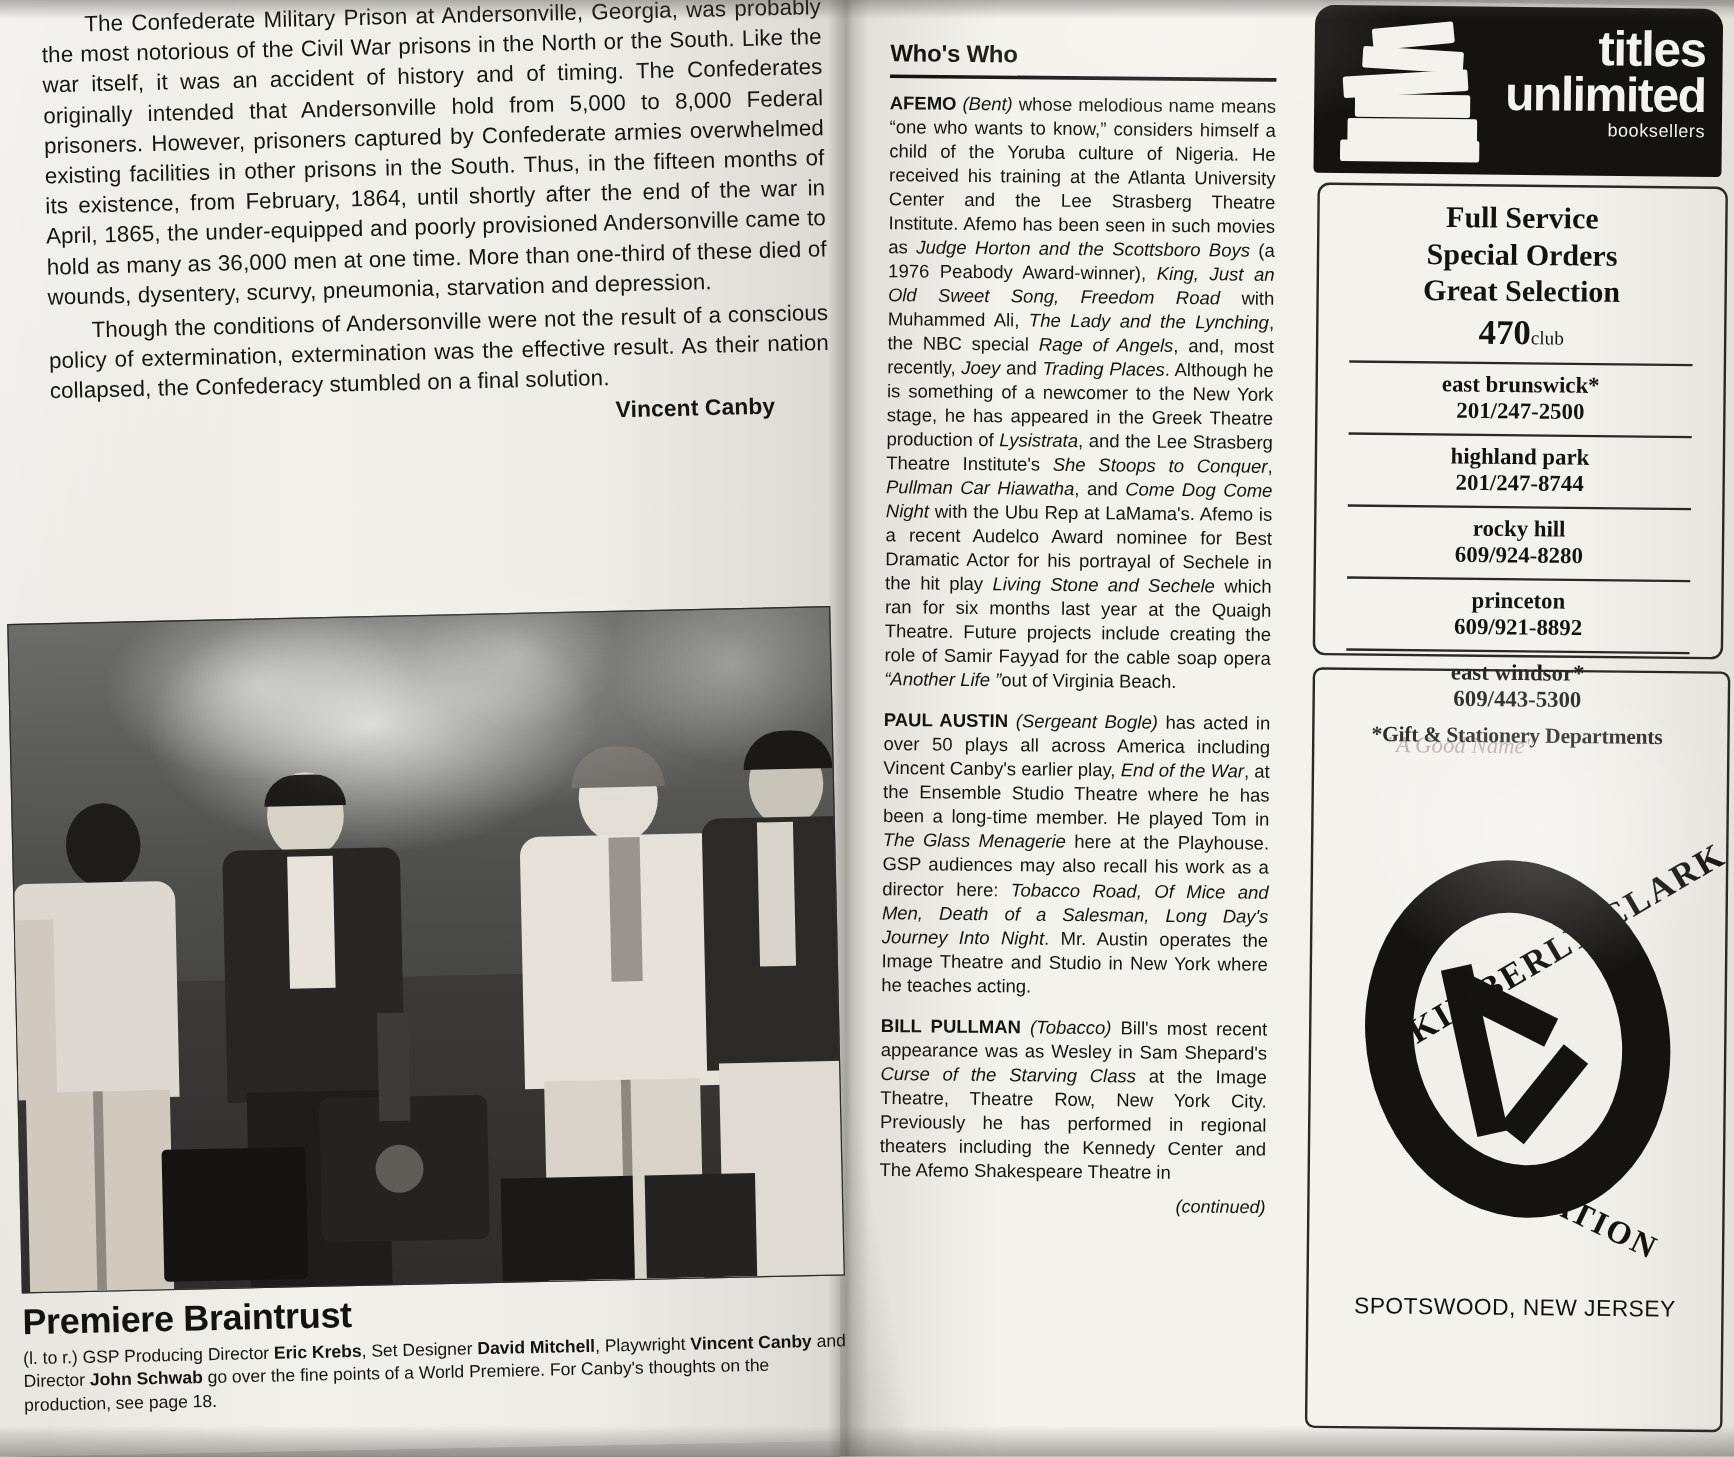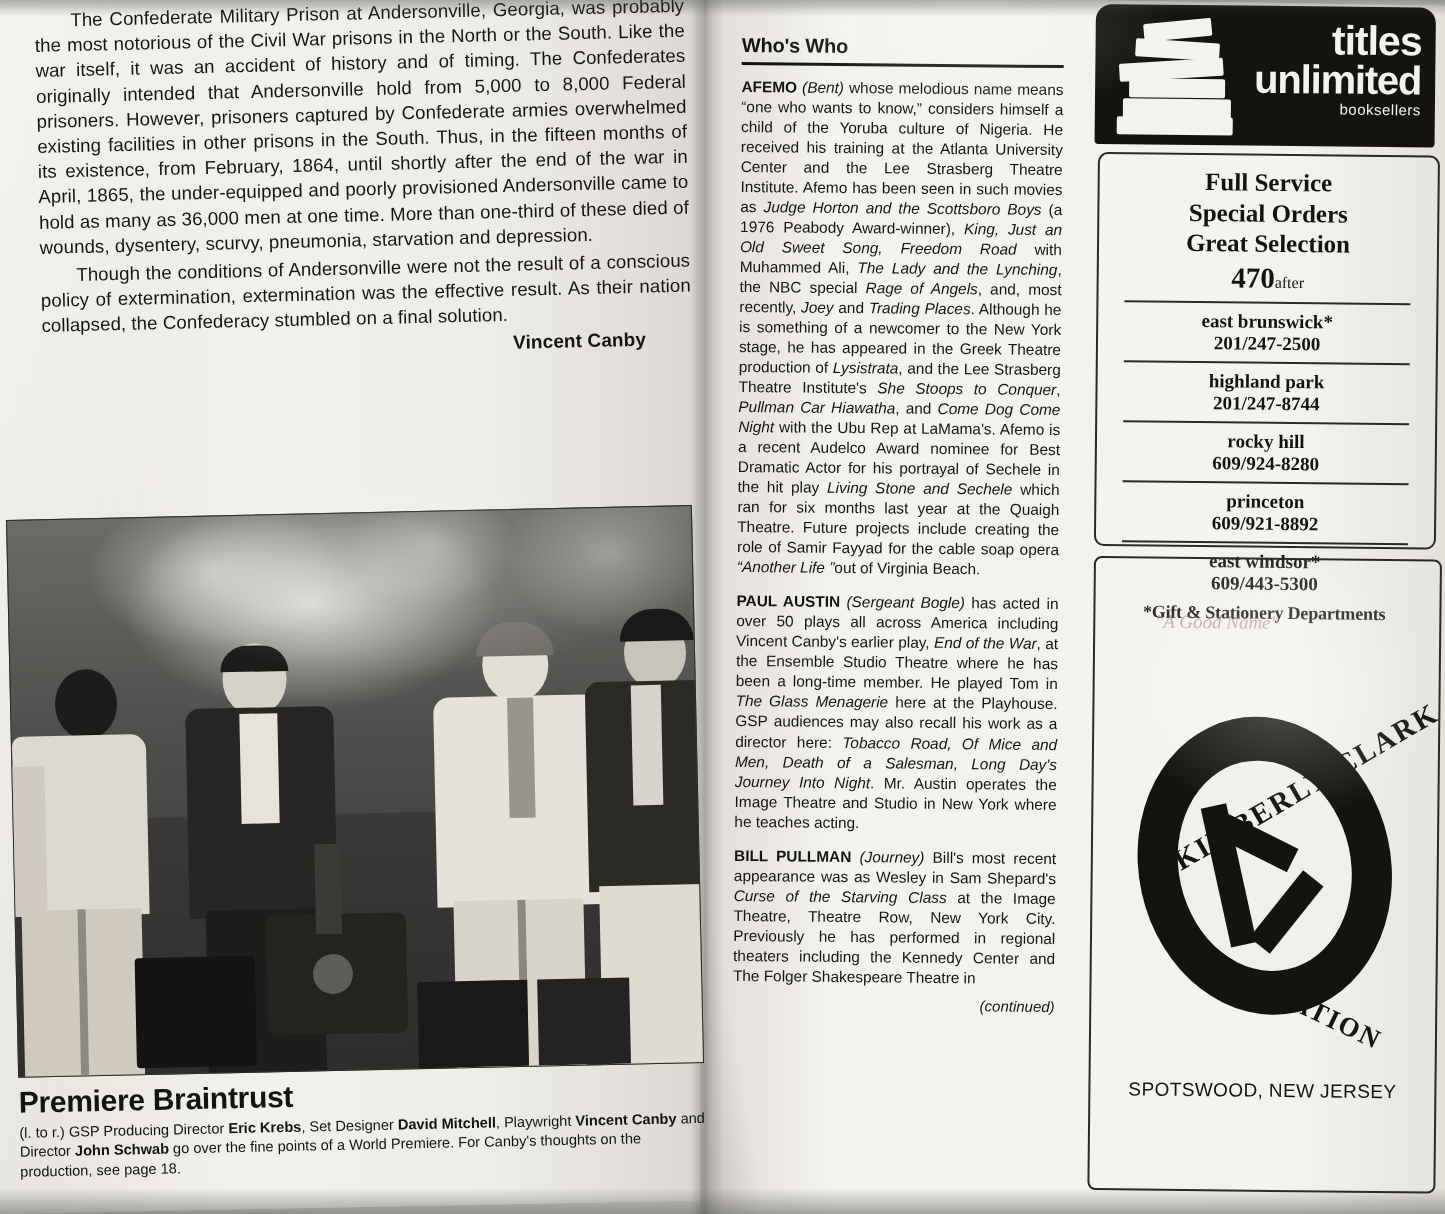--- a/index.html
+++ b/index.html
@@ -393,21 +393,21 @@
 
     <div id="photo-caption-title">Premiere Braintrust</div>
     <div id="photo-caption-body"><span>(l. to r.) GSP Producing Director </span><b>Eric Krebs</b><span>, Set Designer </span><b>David Mitchell</b><span>, Playwright </span><b>Vincent Canby</b><span> and Director </span><b>John Schwab</b><span> go over the fine points of a World Premiere. For Canby's thoughts on the production, see page 18.</span></div>
   </div>
 
   <div class="col body-text" id="whoswho">
     <div id="ww-head">Who's Who</div>
     <div id="ww-entries">
         <p><span class="nm">AFEMO </span><i>(Bent)</i><span> whose melodious name means “one who wants to know,” considers himself a child of the Yoruba culture of Nigeria. He received his training at the Atlanta University Center and the Lee Strasberg Theatre Institute. Afemo has been seen in such movies as </span><i>Judge Horton and the Scottsboro Boys</i><span> (a 1976 Peabody Award-winner), </span><i>King, Just an Old Sweet Song, Freedom Road</i><span> with Muhammed Ali, </span><i>The Lady and the Lynching</i><span>, the NBC special </span><i>Rage of Angels</i><span>, and, most recently, </span><i>Joey</i><span> and </span><i>Trading Places</i><span>. Although he is something of a newcomer to the New York stage, he has appeared in the Greek Theatre production of </span><i>Lysistrata</i><span>, and the Lee Strasberg Theatre Institute's </span><i>She Stoops to Conquer</i><span>, </span><i>Pullman Car Hiawatha</i><span>, and </span><i>Come Dog Come Night</i><span> with the Ubu Rep at LaMama's. Afemo is a recent Audelco Award nominee for Best Dramatic Actor for his portrayal of Sechele in the hit play </span><i>Living Stone and Sechele</i><span> which ran for six months last year at the Quaigh Theatre. Future projects include creating the role of Samir Fayyad for the cable soap opera </span><i>“Another Life ”</i><span>out of Virginia Beach.</span></p>
         <p><span class="nm">PAUL AUSTIN </span><i>(Sergeant Bogle)</i><span> has acted in over 50 plays all across America including Vincent Canby's earlier play, </span><i>End of the War</i><span>, at the Ensemble Studio Theatre where he has been a long-time member. He played Tom in </span><i>The Glass Menagerie</i><span> here at the Playhouse. GSP audiences may also recall his work as a director here: </span><i>Tobacco Road, Of Mice and Men, Death of a Salesman, Long Day's Journey Into Night</i><span>. Mr. Austin operates the Image Theatre and Studio in New York where he teaches acting.</span></p>
-        <p><span class="nm">BILL PULLMAN </span><i>(Journey)</i><span> Bill's most recent appearance was as Wesley in Sam Shepard's </span><i>Curse of the Starving Class</i><span> at the Image Theatre, Theatre Row, New York City. Previously he has performed in regional theaters including the Kennedy Center and The Folger Shakespeare Theatre in</span></p>
+        <p><span class="nm">BILL PULLMAN </span><i>(Tobacco)</i><span> Bill's most recent appearance was as Wesley in Sam Shepard's </span><i>Curse of the Starving Class</i><span> at the Image Theatre, Theatre Row, New York City. Previously he has performed in regional theaters including the Kennedy Center and The Afemo Shakespeare Theatre in</span></p>
       </div>
     <div id="ww-continued">(continued)</div>
   </div>
 
   <div id="ad-titles">
     <div class="books-stack">
       <div class="book" style="left:10px;top:82px;width:104px;height:16px;"></div>
       <div class="book" style="left:16px;top:62px;width:92px;height:15px;"></div>
       <div class="book" style="left:6px;top:44px;width:100px;height:14px;transform:rotate(-4deg);"></div>
       <div class="book" style="left:22px;top:24px;width:80px;height:14px;transform:rotate(3deg);"></div>
@@ -419,21 +419,21 @@
       <div class="tu-unlimited">unlimited</div>
       <div class="tu-book">booksellers</div>
     </div>
   </div>
 
   <div id="ad-fullservice">
     <div class="hdr">Full Service</div>
     <div class="hdr" style="margin-top:0">Special Orders</div>
     <div class="hdr" style="margin-top:0">Great Selection</div>
     <div class="club">
-      <span>470</span><small>after</small>
+      <span>470</span><small>club</small>
     </div>
     <div class="rule"></div>
     <div id="fs-locations">
         <div class="store">
           <div class="city">east brunswick*</div>
           <div class="ph">201/247-2500</div>
         </div>
         <div class="rule"></div>
         <div class="store">
           <div class="city">highland park</div>

